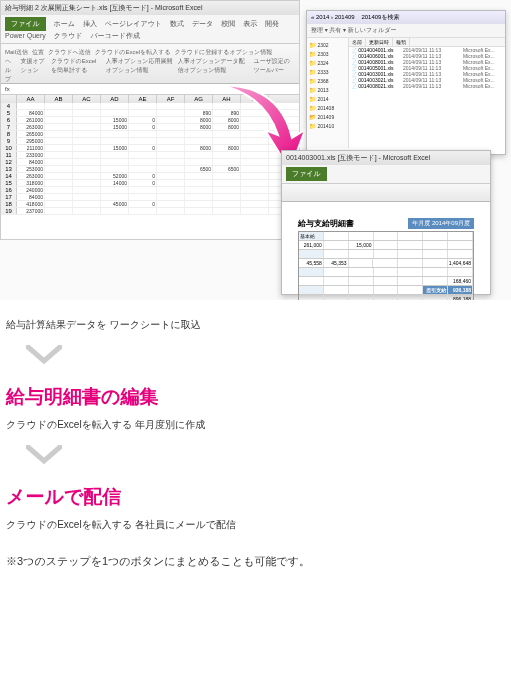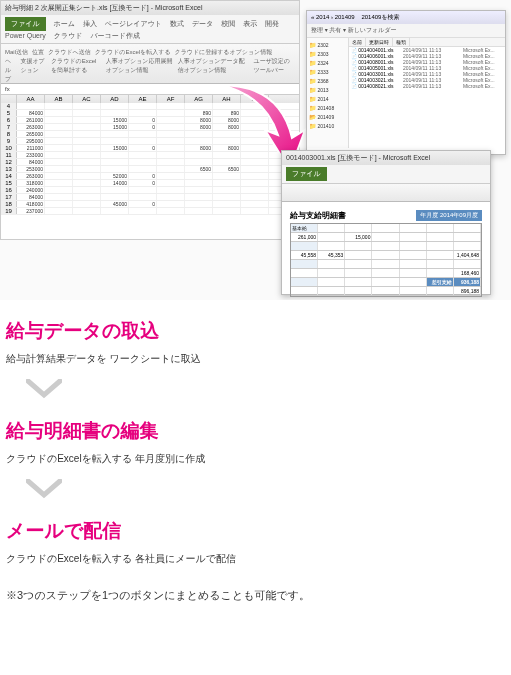--- a/index.html
+++ b/index.html
@@ -36,21 +36,21 @@
     .exp-headers { display: flex; background: #f5f5f5; border-bottom: 1px solid #ddd; font-size: 5px; }
     .exp-headers span { padding: 1px 3px; border-right: 1px solid #ddd; }
     .file-row { display: flex; font-size: 5px; padding: 0 2px; }
     .file-row .fname { flex: 1; }
     .file-row .fname::before { content: "📄"; margin-right: 1px; color: #2a7c2a; }
     .file-row .fdate { width: 60px; color: #666; }
     .file-row .ftype { width: 40px; color: #666; }
     
     
     .excel-2 { position: absolute; bottom: 5px; right: 20px; width: 210px; height: 145px; background: #fff; border: 1px solid #bbb; font-size: 6px; box-shadow: 0 2px 6px rgba(0,0,0,0.25); }
-    .report { padding: 8px; }
+    .report { padding: 16px; }
     .report-title-row { display:flex; align-items:center; }
     .report-title { font-size: 8px; font-weight: bold; }
     .report-ym { background: #5a8cc0; color: #fff; padding: 1px 4px; font-size: 6px; margin-left:auto; }
     .report-grid { border: 1px solid #999; margin-top: 2px; }
     .rg-row { display: flex; border-bottom: 1px solid #ccc; }
     .rg-cell { flex: 1; font-size: 5px; padding: 1px; border-right: 1px solid #ddd; text-align: right; min-height: 8px; }
     .rg-cell.label { background: #e8f0f8; text-align: left; }
     .rg-cell.total { background: #5a8cc0; color: #fff; font-weight: bold; }
     
     
@@ -464,21 +464,20 @@
             <span class="rg-cell  "></span>
             <span class="rg-cell  ">896,188</span>
           </div>
         </div>
     </div>
   </div>
 
 </div>
 
 <div class="steps">
-  <div class="step-title">給与データの取込</div>
   <div class="step-desc">給与計算結果データを ワークシートに取込</div>
   <div class="chevron">
     <svg width="36" height="22" viewBox="0 0 36 22">
         <path d="M2 2 L18 16 L34 2" stroke="#ccc" stroke-width="5" fill="none" stroke-linecap="round"></path>
       </svg>
   </div>
   <div class="step-title">給与明細書の編集</div>
   <div class="step-desc">クラウドのExcelを転入する 年月度別に作成</div>
   <div class="chevron">
     <svg width="36" height="22" viewBox="0 0 36 22">

